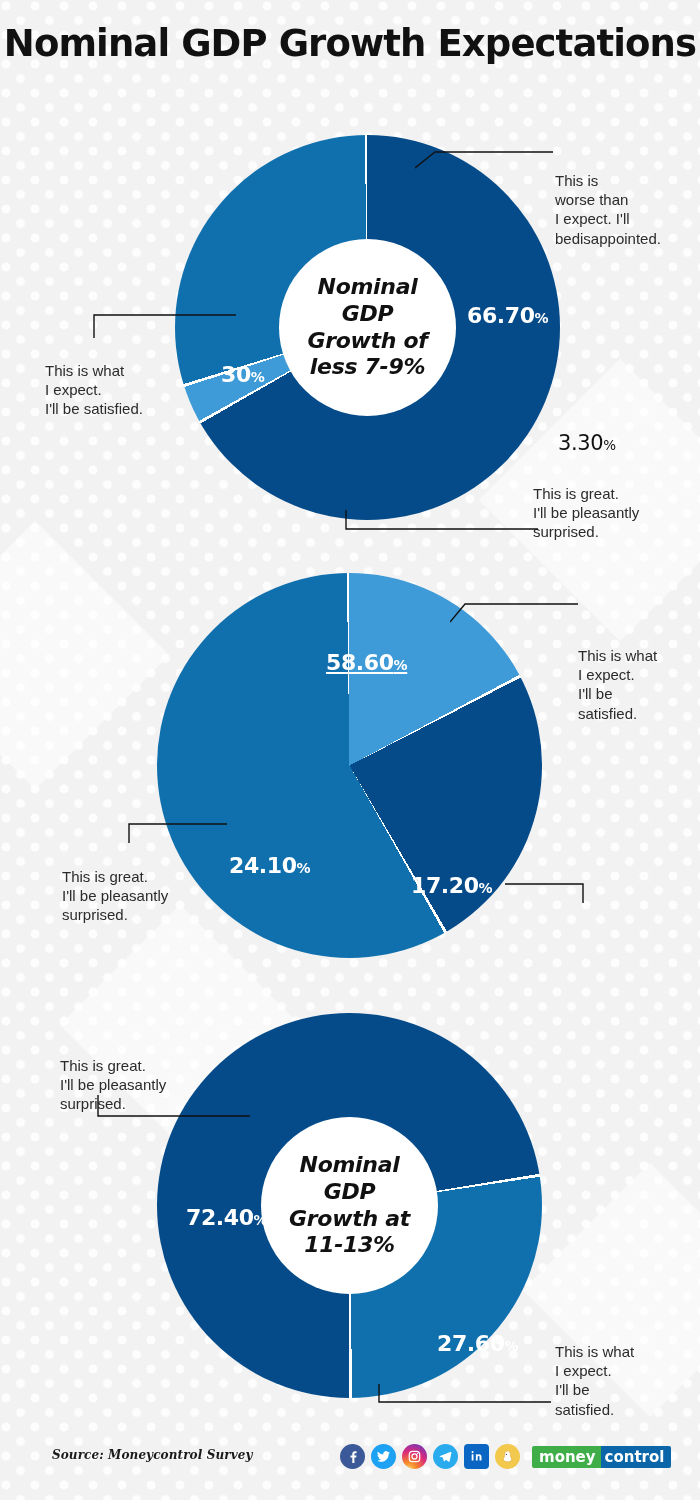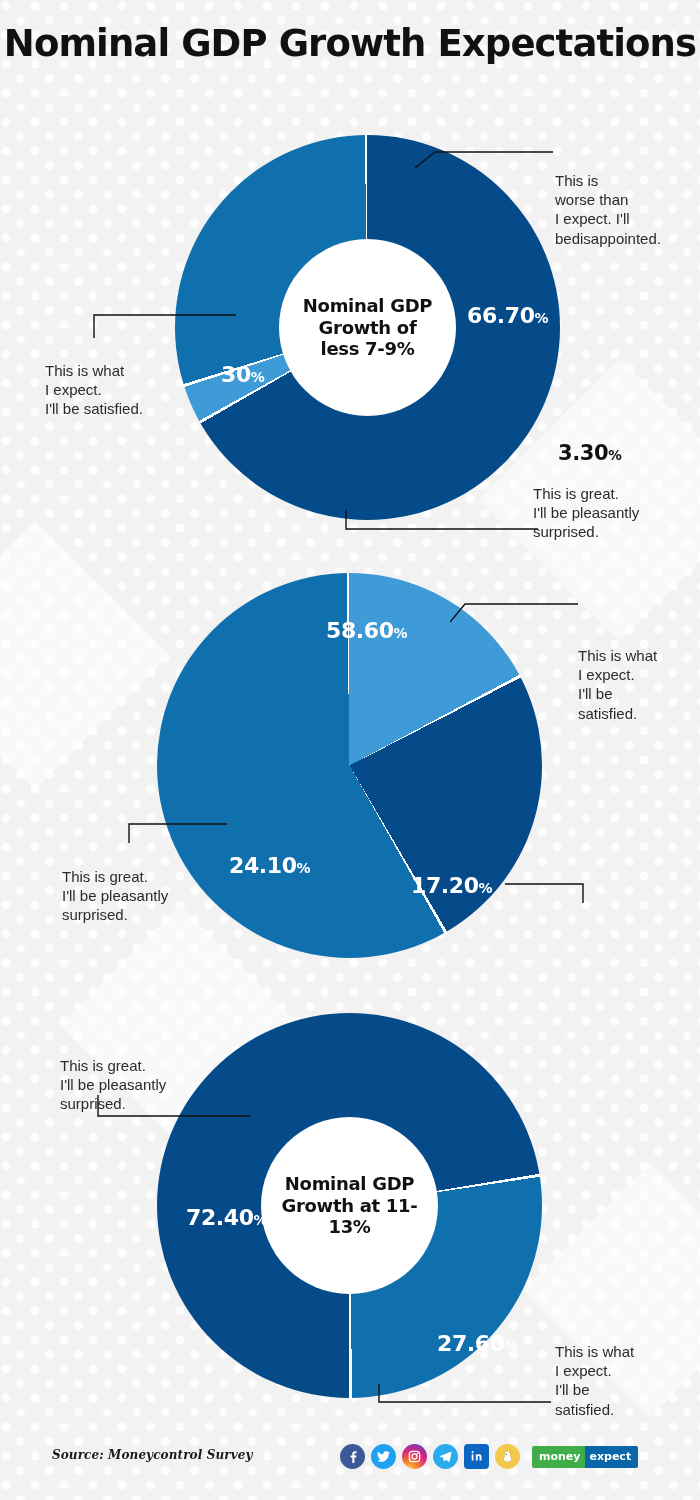--- a/index.html
+++ b/index.html
@@ -52,47 +52,47 @@
     border-radius: 50%;
     background: #ffffff;
     display: flex;
     align-items: center;
     justify-content: center;
     text-align: center;
   }
   .hole-text {
     font-family: "DejaVu Sans", sans-serif;
     font-weight: 700;
-    font-size: 18px;
+    font-size: 22px;
     line-height: 1.22;
     color: #111111;
     letter-spacing: -0.3px;
     padding: 0 20px;
+    font-style: italic;
   }
 
   .slice-label {
     position: absolute;
     color: #ffffff;
     font-family: "DejaVu Sans", sans-serif;
     font-weight: 700;
     font-size: 22px;
     white-space: nowrap;
     letter-spacing: -0.4px;
   }
   .slice-label .pct { font-size: 14px; font-weight: 700; }
 
   .value-dark {
     position: absolute;
     color: #111111;
     font-family: "DejaVu Sans", sans-serif;
-    font-weight: 700;
+    font-weight: 400;
     font-size: 21px;
     white-space: nowrap;
     letter-spacing: -0.4px;
-    margin-top: 10px;
   }
   .value-dark .pct { font-size: 13.5px; }
 
   .callout {
     position: absolute;
     color: #2b2b2b;
     font-family: "Liberation Sans", sans-serif;
     font-size: 15px;
     line-height: 1.28;
     white-space: pre-line;
@@ -128,21 +128,21 @@
     font-weight: 700;
     font-size: 14px;
     flex: 0 0 auto;
   }
   .mc-logo {
     display: flex; align-items: stretch;
     height: 22px; margin-left: 6px;
     border-radius: 2px; overflow: hidden;
     font-family: "DejaVu Sans", sans-serif;
     font-weight: 700;
-    font-size: 11px;
+    font-size: 15px;
   }
   .mc-money {
     background: #3fae49; color: #ffffff;
     padding: 0 5px 0 7px; display: flex; align-items: center;
   }
   .mc-control {
     background: #0a66a8; color: #ffffff;
     padding: 0 7px 0 4px; display: flex; align-items: center;
   }
 </style>
@@ -209,21 +209,21 @@
   <div class="donut-wrap" style="left:157px; top:573px; width:385px; height:385px;">
     <div class="donut" style="left:0; top:0; width:385px; height:385px;
          background: conic-gradient(from 0deg,
             #3e9bd8 0deg 61.9deg,
             #ffffff 61.9deg 62.8deg,
             #054b89 62.8deg 149.6deg,
             #ffffff 149.6deg 150.5deg,
             #1070ae 150.5deg 359.2deg,
             #ffffff 359.2deg 360deg);"></div>
   </div>
-  <div class="slice-label" style="left:326px; top:618px;">
+  <div class="slice-label" style="left:326px; top:650px;text-decoration:underline;">
     <span>58.60</span><span class="pct">%</span>
   </div>
   <div class="slice-label" style="left:229px; top:853px;">
     <span>24.10</span><span class="pct">%</span>
   </div>
   <div class="slice-label" style="left:411px; top:873px;">
     <span>17.20</span><span class="pct">%</span>
   </div>
   <div class="callout" style="left:578px; top:622px; width:125px;">This is what
 I expect.
@@ -307,17 +307,17 @@
         </svg>
     </div>
     <div class="social" style="background:#f2c94c;">
       <svg width="13" height="13" viewBox="0 0 16 16" aria-hidden="true">
           <path d="M8 1.3c-2.2 0-3.6 1.8-3.6 4 0 1.4.3 2.2-.4 3.3-.6 1-1.1 1.6-1.1 2.6 0 2 1.9 3.4 5.1 3.4s5.1-1.4 5.1-3.4c0-1-.5-1.6-1.1-2.6-.7-1.1-.4-1.9-.4-3.3 0-2.2-1.4-4-3.6-4z" fill="#fff" stroke="#d9a441" stroke-width="0.7"></path>
           <circle cx="6.6" cy="5.4" r="0.65" fill="#333"></circle>
         </svg>
     </div>
     <div class="mc-logo">
       <span class="mc-money">money</span>
-      <span class="mc-control">expect</span>
+      <span class="mc-control">control</span>
     </div>
   </div>
 
 </div>
 
 </body></html>

